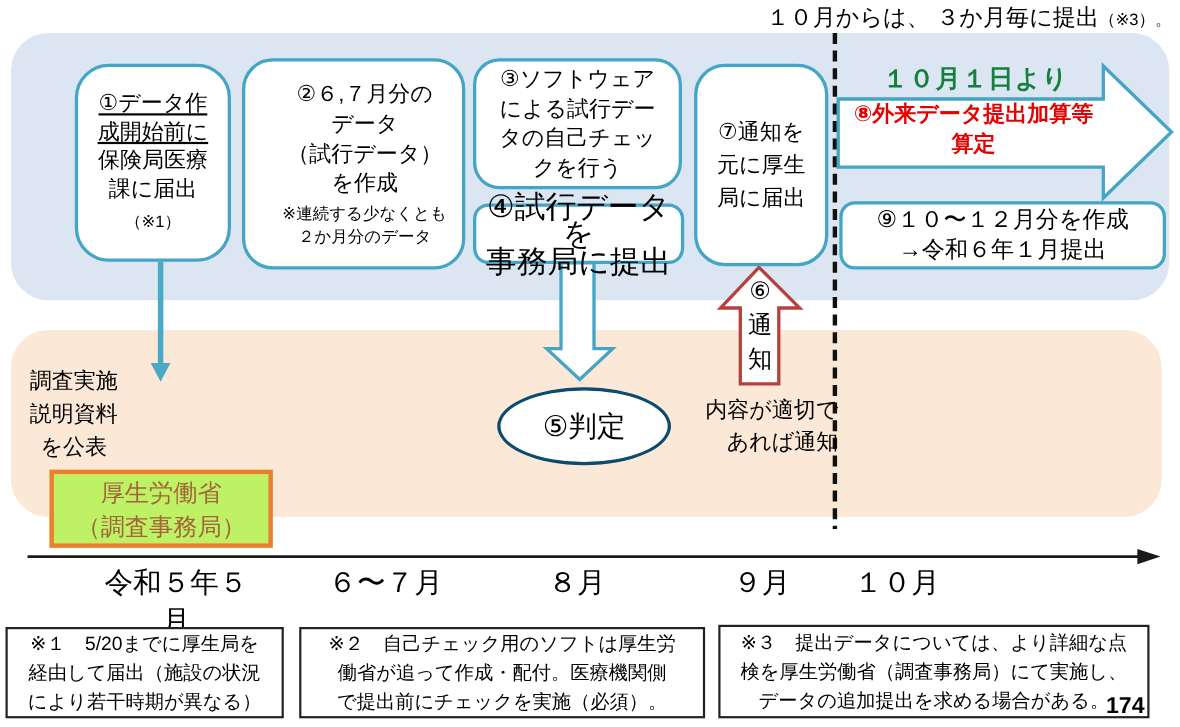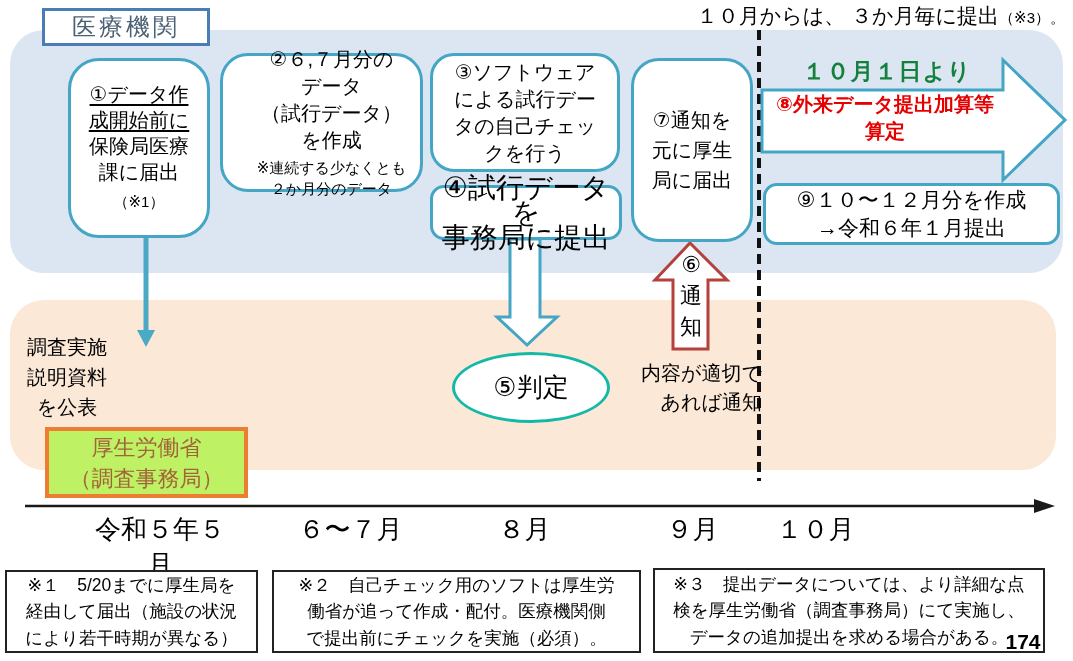--- a/index.html
+++ b/index.html
@@ -32,31 +32,31 @@
 
   
   .tealbox {
     position:absolute; background:#fff; border:3px solid #44a5c4; z-index:2;
     display:flex; flex-direction:column; align-items:center; justify-content:center;
     text-align:center; color:#000;
   }
   .s1 { left:68px;  top:58px;  width:142px; height:180px; border-radius:31px; font-size:20px; line-height:26px; }
   .s1 .u { text-decoration:underline; text-underline-offset:3px; }
   .s1 .note { font-size:15px; margin-top:4px; }
-  .s2 { left:220px; top:53px;  width:203px; height:139px; border-radius:28px; font-size:20px; line-height:27px;padding-left:20px; }
+  .s2 { left:220px; top:53px;  width:203px; height:192px; border-radius:28px; font-size:20px; line-height:27px;padding-left:20px; }
   .s2 .note { font-size:15px; line-height:21px; margin-top:3px; }
   .s3 { left:430px; top:53px;  width:190px; height:119px; border-radius:24px; font-size:20px; line-height:27px; }
   .s4 { left:430px; top:185px; width:192px; height:55px;  border-radius:14px; font-size:28px; line-height:25px; }
   .s7 { left:631px; top:58px;  width:122px; height:184px; border-radius:28px; font-size:20px; line-height:30px; }
   .s9 { left:763px; top:183px; width:297px; height:62px;  border-radius:14px; font-size:21px; line-height:28px; }
 
   
   .s5 {
     left:452px; top:352px; width:158px; height:71px; z-index:2;
-    background:#fff; border:3px solid #14b8a6; border-radius:50%;
+    background:#fff; border:3px solid #0c4a6e; border-radius:50%;
     display:flex; align-items:center; justify-content:center; font-size:26px;
   }
 
   
   .top-note { left:600px; top:2px; width:465px; text-align:right; font-size:21px; z-index:4; }
   .top-note .ref { font-size:15px; }
   .publish { left:14px; top:332px; width:106px; text-align:center; font-size:20px; line-height:30px; z-index:2; }
   .s6-text { left:672px; top:249px; width:38px; text-align:center; font-size:22px; line-height:31px; z-index:3; }
   .s6-note { left:616px; top:359px; width:146px; text-align:right; font-size:20px; line-height:29px; z-index:2; }
   .s8-head { left:778px; top:56px; width:218px; text-align:center; font-size:23px; font-weight:bold; color:#15803d; z-index:3; letter-spacing:1px; }
@@ -91,23 +91,20 @@
 
   <div class="lane lane-medical"></div>
   <div class="lane lane-mhlw"></div>
 
   <div class="abs top-note"><span>１０月からは、 ３か月毎に提出</span><span class="ref">（※3）。</span></div>
 
   <svg class="deco" style="left:753px; top:28px;" width="12" height="456">
     <line x1="6" y1="2" x2="6" y2="453" stroke="#111" stroke-width="4" stroke-dasharray="10 6"></line>
   </svg>
 
-  <div class="abs label-medical">
-    <span>医療機関</span>
-  </div>
   <div class="abs label-mhlw">
     <span>厚生労働省<br>（調査事務局）</span>
   </div>
 
   <svg class="deco" style="left:134px; top:238px;" width="24" height="112">
     <line x1="12" y1="0" x2="12" y2="94" stroke="#4aa9c4" stroke-width="5"></line>
     <polygon points="3,92 21,92 12,109" fill="#4aa9c4"></polygon>
   </svg>
 
   <svg class="deco" style="left:490px; top:239px;" width="76" height="110">

